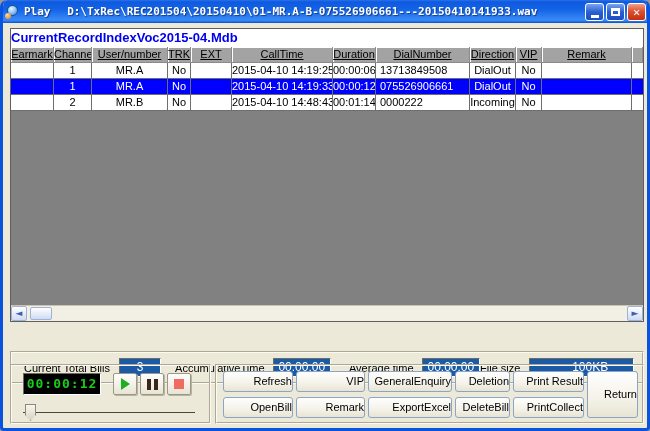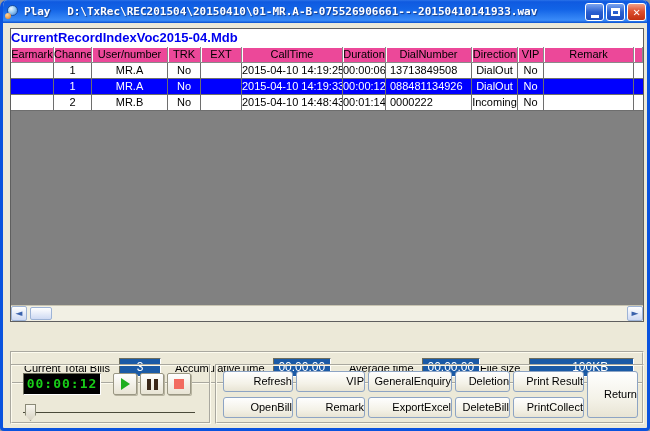--- a/index.html
+++ b/index.html
@@ -61,30 +61,31 @@
     height:18px; background:#fff; 
     font-size:13px; font-weight:bold; color:#0000EE; line-height:18px;
   }
   .trow { display:flex; flex:0 0 16px; height:16px; }
   .cell {
     height:16px; line-height:15px; font-size:11px; color:#000;
     border-right:1px solid #6e6e6e; border-bottom:1px solid #6e6e6e;
     text-align:center; overflow:hidden; white-space:nowrap;
   }
   .thead .cell {
-    background:#ec4899; border-right:1px solid #8a8a8a; border-bottom:1px solid #8a8a8a;
+    background:#a3a3a3; border-right:1px solid #8a8a8a; border-bottom:1px solid #8a8a8a;
     box-shadow:inset 1px 1px 0 #fff;
+    text-decoration:underline;
   }
   .tbody .cell { background:#fff; }
   .trow.selected .cell { background:#0000FF; color:#fff; }
   .cell.c-dial { text-align:left; padding-left:4px; }
 
   .c-earmark { width:43px; } .c-channel { width:38px; } .c-user { width:76px; }
-  .c-trk { width:33px; } .c-ext { width:41px; } .c-calltime { width:101px; }
-  .c-duration { width:43px; } .c-dial { width:86px; } .c-direction { width:46px; }
+  .c-trk { width:23px; } .c-ext { width:41px; } .c-calltime { width:101px; }
+  .c-duration { width:43px; } .c-dial { width:94px; } .c-direction { width:46px; }
   .c-vip { width:26px; } .c-remark { width:90px; } .c-extra { flex:1 1 auto; border-right:none; }
 
   .grid-filler { flex:1 1 auto; background:#818181; }
   .hscroll {
     flex:0 0 15px; background:#f2f0e4; display:flex; align-items:center;
     border-top:1px solid #c9c5b2; position:relative;
   }
   .scroll-btn {
     width:16px; height:15px; flex:0 0 auto;
     background:linear-gradient(to bottom,#ffffff,#cfdaf3);
@@ -230,21 +231,21 @@
       </div>
 
       <div class="trow selected">
         <div class="cell c-earmark"></div>
         <div class="cell c-channel">1</div>
         <div class="cell c-user">MR.A</div>
         <div class="cell c-trk">No</div>
         <div class="cell c-ext"></div>
         <div class="cell c-calltime">2015-04-10 14:19:33</div>
         <div class="cell c-duration">00:00:12</div>
-        <div class="cell c-dial">088481134926</div>
+        <div class="cell c-dial">075526906661</div>
         <div class="cell c-direction">DialOut</div>
         <div class="cell c-vip">No</div>
         <div class="cell c-remark"></div>
         <div class="cell c-extra"></div>
       </div>
 
       <div class="trow">
         <div class="cell c-earmark"></div>
         <div class="cell c-channel">2</div>
         <div class="cell c-user">MR.B</div>

